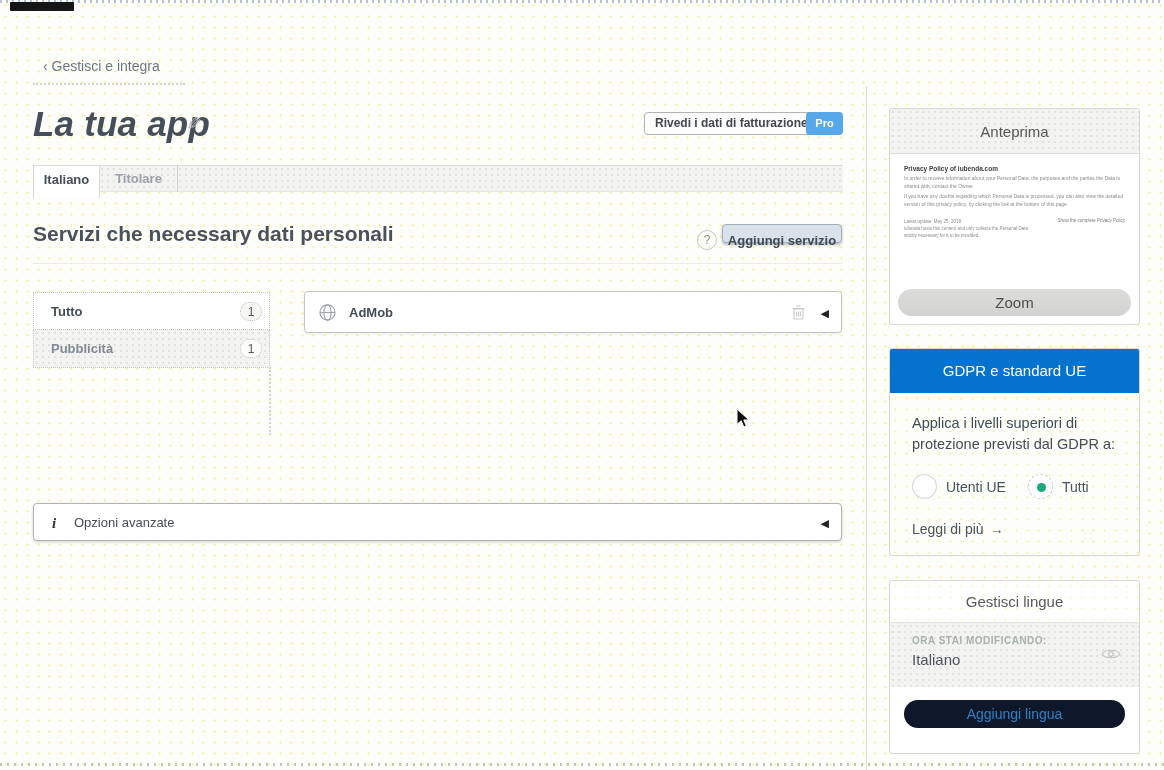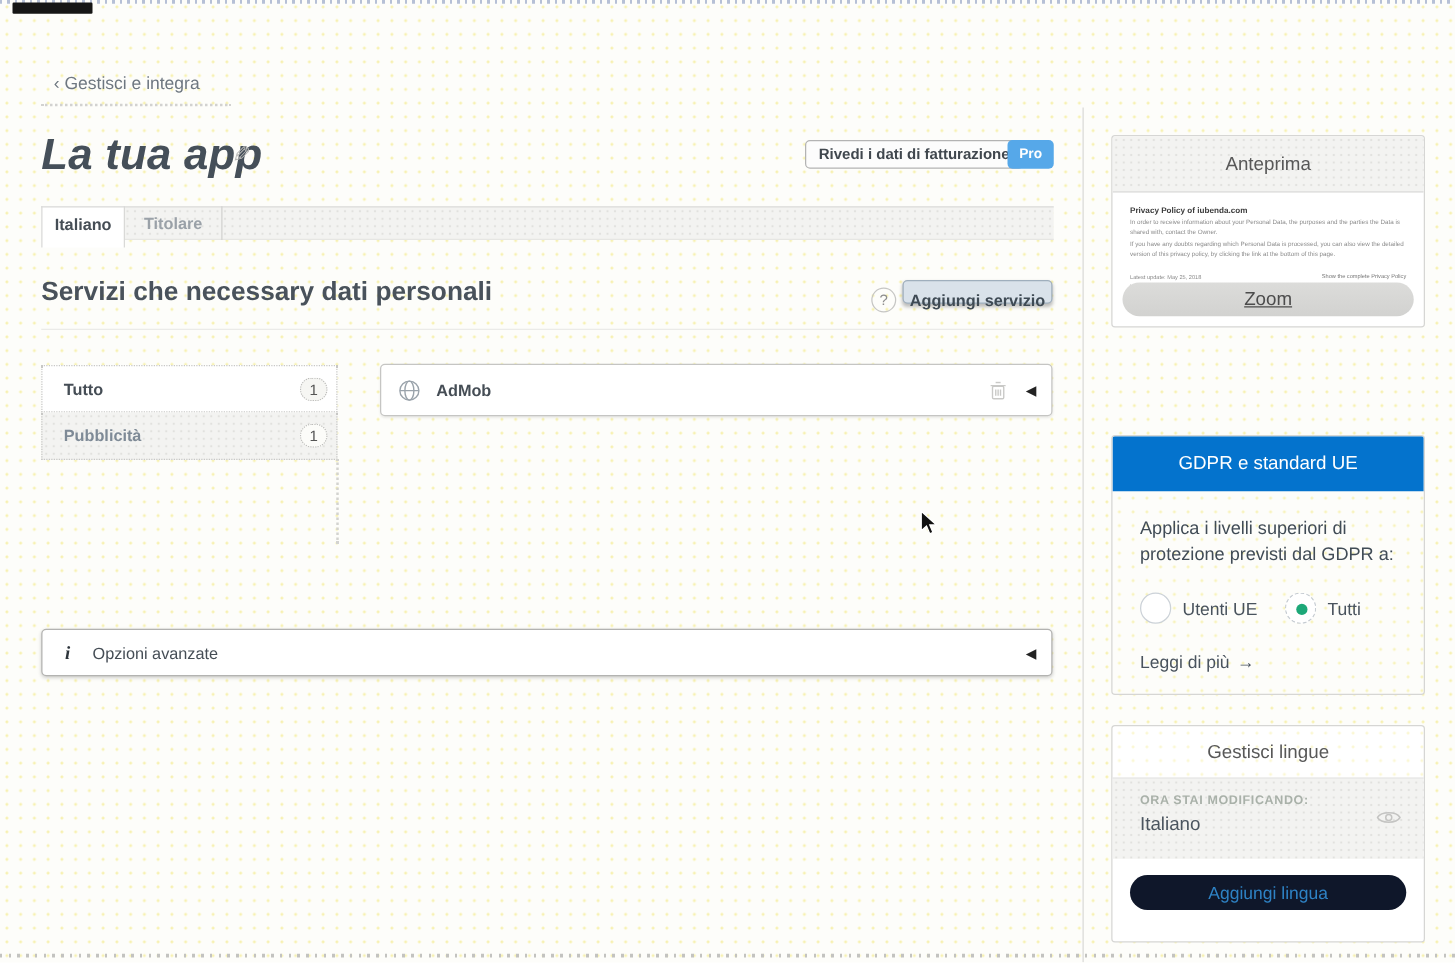--- a/index.html
+++ b/index.html
@@ -86,30 +86,30 @@
   #advanced-label { position:absolute; left:40px; top:0; line-height:38px; font-size:13px; font-weight:normal; color:#454d55; }
   #advanced-card .collapse-tri { line-height:38px; }
 
   
   #v-divider { left:866px; top:86px; width:1px; height:684px; background:#dadad7; }
   .panel { position:absolute; left:889px; width:251px; background:#fff;
     border:1px solid #d6d6d4; border-radius:3px; overflow:hidden; }
   .panel-header { height:45px; line-height:45px; text-align:center; font-size:15px; color:#585858;
     border-bottom:1px solid #dcdcda; }
 
-  #preview-panel { top:108px; height:154px; }
+  #preview-panel { top:108px; height:217px; }
   #preview-doc { margin:11px 14px 0 14px; }
   #preview-doc .doc-title { font-size:6.5px; font-weight:bold; color:#3c3c3c; }
   #preview-doc p { font-size:5px; color:#8b8b8b; line-height:1.5; margin-top:3px; }
   #preview-footer { display:flex; justify-content:space-between; margin:10px 14px 0 14px; }
   #preview-footer .fl { width:60%; font-size:4.5px; color:#8b8b8b; line-height:1.6; }
   #preview-footer .fr { font-size:4.5px; color:#777; }
   #zoom-btn { position:absolute; left:8px; right:8px; bottom:8px; height:27px;
     background:linear-gradient(#dcdcda,#d2d2d0); border-radius:14px;
-    text-align:center; line-height:27px; font-size:15px; color:#4c4c4c; cursor:pointer;text-decoration:underline; }
+    text-align:center; line-height:27px; font-size:15px; color:#4c4c4c; cursor:pointer; }
 
   #gdpr-panel { top:348px; height:208px; background-color:#fdfdfa;
     background-image:radial-gradient(circle, rgba(243,233,130,.5) 1px, transparent 1.4px); background-size:11px 11px; }
   #gdpr-header { background:#0473cd; border-bottom:none; color:#fff; font-weight:normal; height:44px; line-height:44px; }
   #gdpr-body { padding:20px 22px 0 22px; }
   #gdpr-desc { font-size:14.5px; color:#414c56; line-height:1.45; }
   #gdpr-radios { display:flex; align-items:center; margin-top:19px; }
   .radio-circle { width:25px; height:25px; border-radius:50%; background:#fff; border:1px solid #ccd2d8;
     position:relative; cursor:pointer; flex:none; }
   .radio-circle.selected { border:1px dashed #c6ccd2; }

